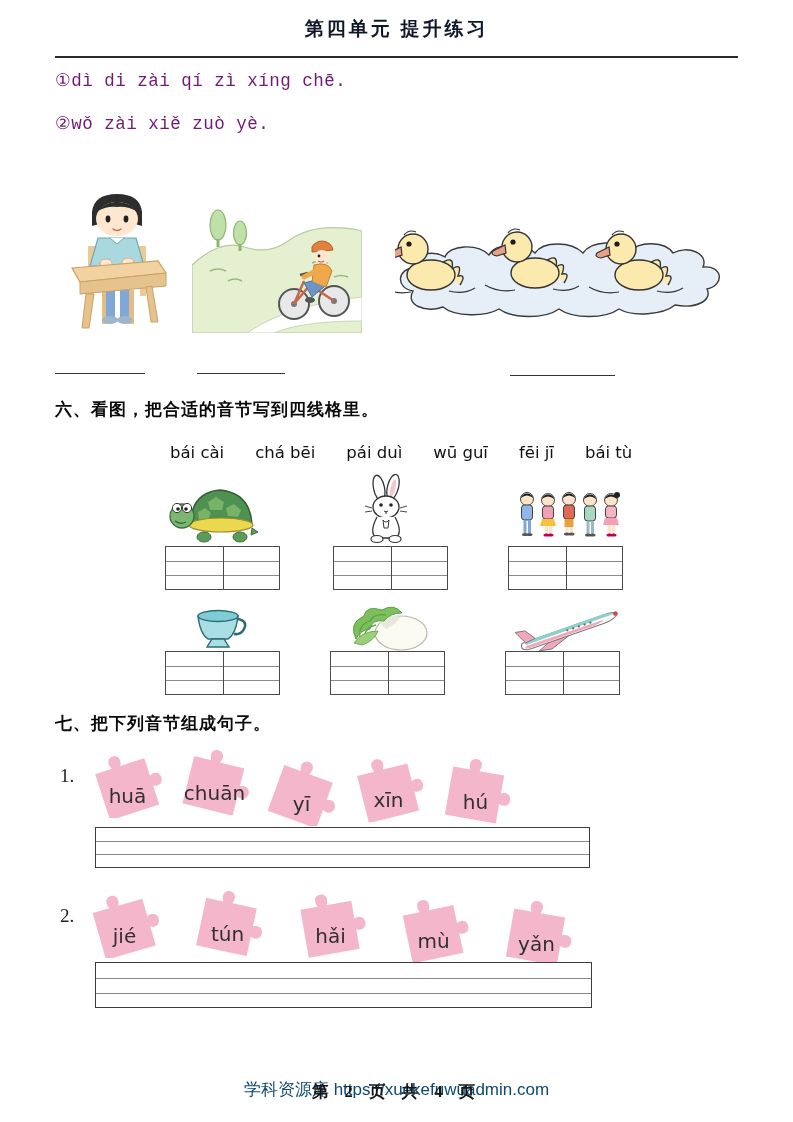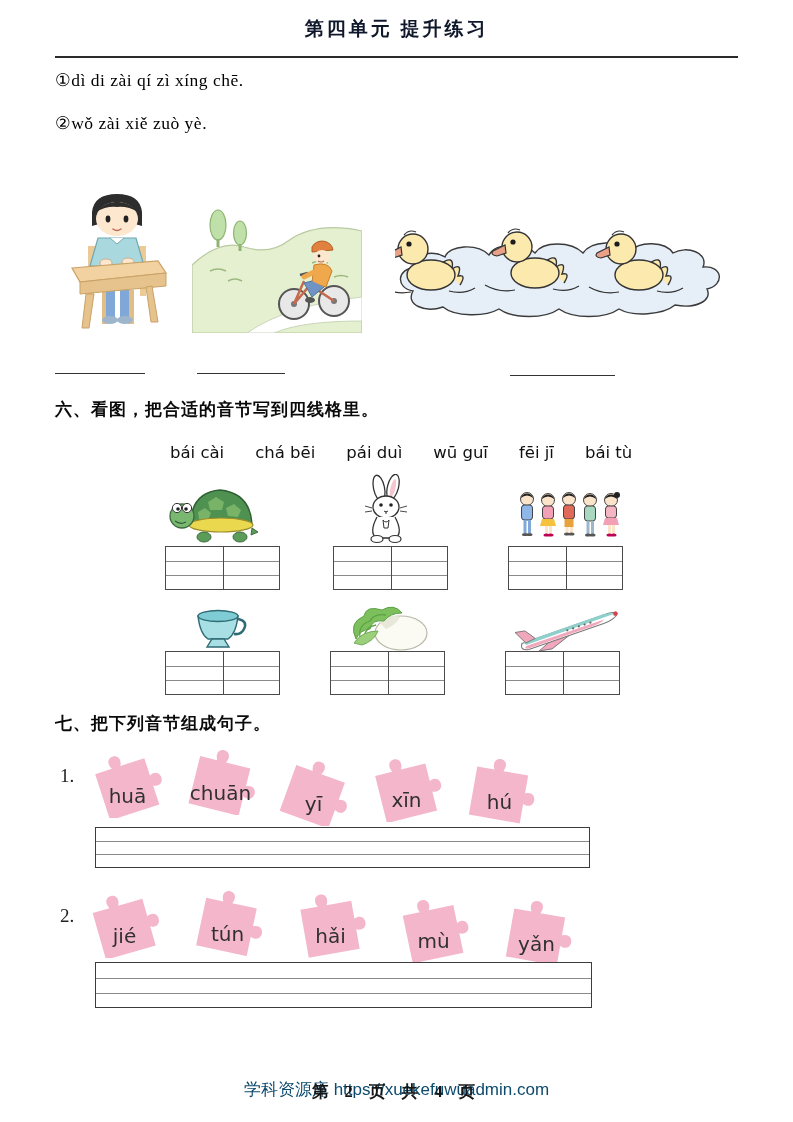--- a/index.html
+++ b/index.html
@@ -6,22 +6,22 @@
   html,body { background:#fff; }
   body { font-family:"Liberation Sans", sans-serif; color:#1c1c1c; }
   .page { position:relative; width:793px; height:1122px; background:#ffffff; overflow:hidden; margin:0 auto; }
 
   .title { position:absolute; top:16px; left:0; right:0; text-align:center;
            font-size:19px; font-weight:bold; color:#0f172a; letter-spacing:3px;
            font-family:"Liberation Serif", serif; }
   .header-rule { position:absolute; top:56px; left:55px; width:683px; height:0;
                  border-top:2px solid #2a2a2a; }
 
-  .sentence { position:absolute; left:55px; font-size:17.5px; color:#000000;
-              font-family:Liberation Serif, serif; letter-spacing:0.5px; }
+  .sentence { position:absolute; left:55px; font-size:17.5px; color:#701a75;
+              font-family:Liberation Mono, monospace; letter-spacing:0.5px; }
 
   .illus { position:absolute; }
   .blank { position:absolute; height:0; border-top:1.5px solid #333; }
 
   .sec-heading { position:absolute; left:55px; font-size:17px; font-weight:bold; color:#0a0a0a;
                  font-family:"Liberation Serif", serif; letter-spacing:1px; }
 
   .word-bank { position:absolute; left:170px; top:443px; display:flex; gap:31px;
                font-size:16.5px; color:#111; font-family:"DejaVu Sans", sans-serif; }
 
@@ -301,21 +301,21 @@
   </div>
   <div class="grid4" style="left:505px;top:651px">
     <div class="hline" style="top:14px"></div>
       <div class="hline" style="top:28px"></div>
       <div class="vline"></div>
   </div>
 
   <div class="sec-heading" style="top:712px">七、把下列音节组成句子。</div>
 
   <div class="row-num" style="top:765px">1.</div>
-  <div class="puzzle-row" style="left:88px;top:742px;gap:14px">
+  <div class="puzzle-row" style="left:88px;top:742px;gap:8px">
     <div class="puzzle-item" style="margin-top:0">
       <svg viewBox="0 0 100 100">
           <g transform="rotate(-18 50 60)">
             <path d="M15,30 L38,30 C28,10 60,10 50,30 L83,30 L83,54 C101,46 101,76 83,68 L83,94 L15,94 Z" fill="#f4b6cb"></path>
           </g>
         </svg>
       <span class="syl">huā</span>
     </div>
     <div class="puzzle-item" style="margin-top:-3px">
       <svg viewBox="0 0 100 100">

